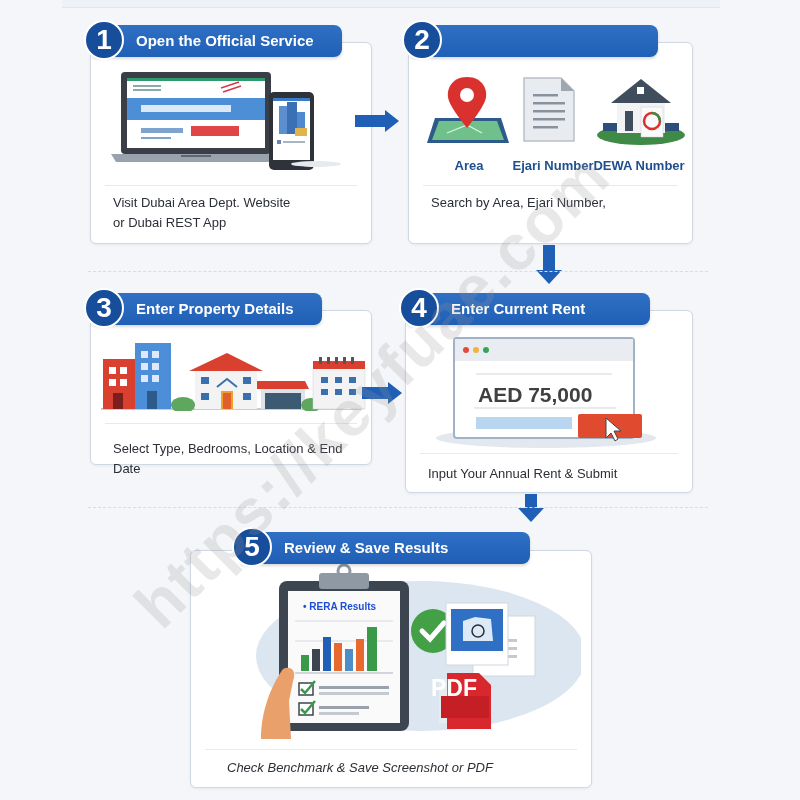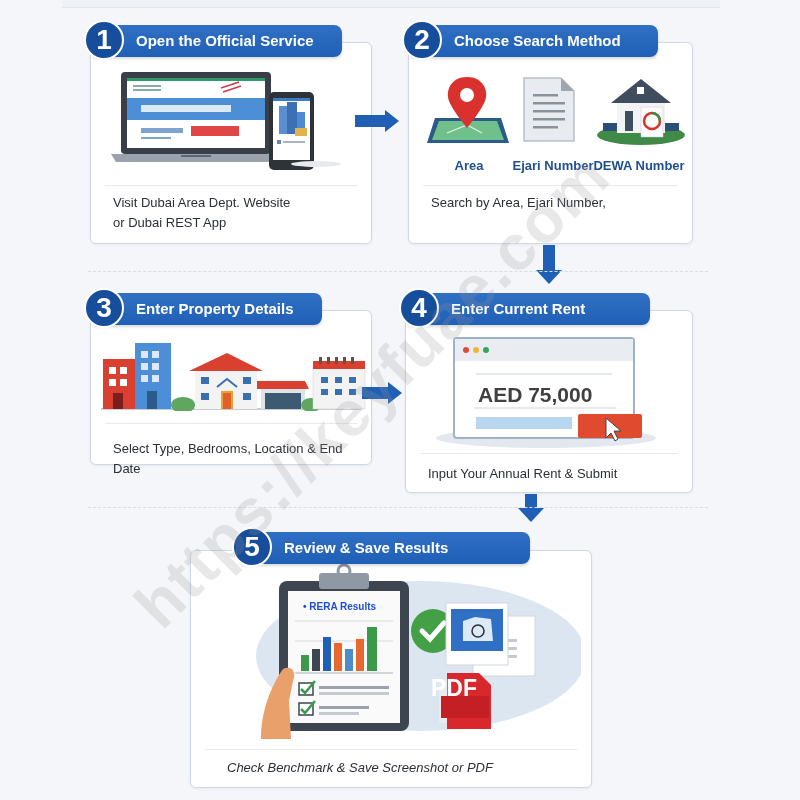--- a/index.html
+++ b/index.html
@@ -99,21 +99,20 @@
   </svg>
   <div class="icon-label" style="left:184px;top:115px;width:92px;">DEWA Number</div>
 
   <div class="sep" style="top:142px;"></div>
   <div class="desc" style="top:150px;">
     <div>Search by Area, Ejari Number,</div>
   </div>
 </div>
 <div class="step-head" style="left:410px;top:25px;width:248px;">
   <div class="step-num">2</div>
-  <span>Choose Search Method</span>
 </div>
 
 <div>
   <div class="arrow-shaft" style="left:543px;top:245px;width:12px;height:26px;"></div>
   <div class="arrow-head-d" style="left:536px;top:270px;"></div>
 </div>
 
 <div class="divider" style="top:271px;"></div>
 
 <div class="card" style="left:90px;top:310px;width:282px;height:155px;">

